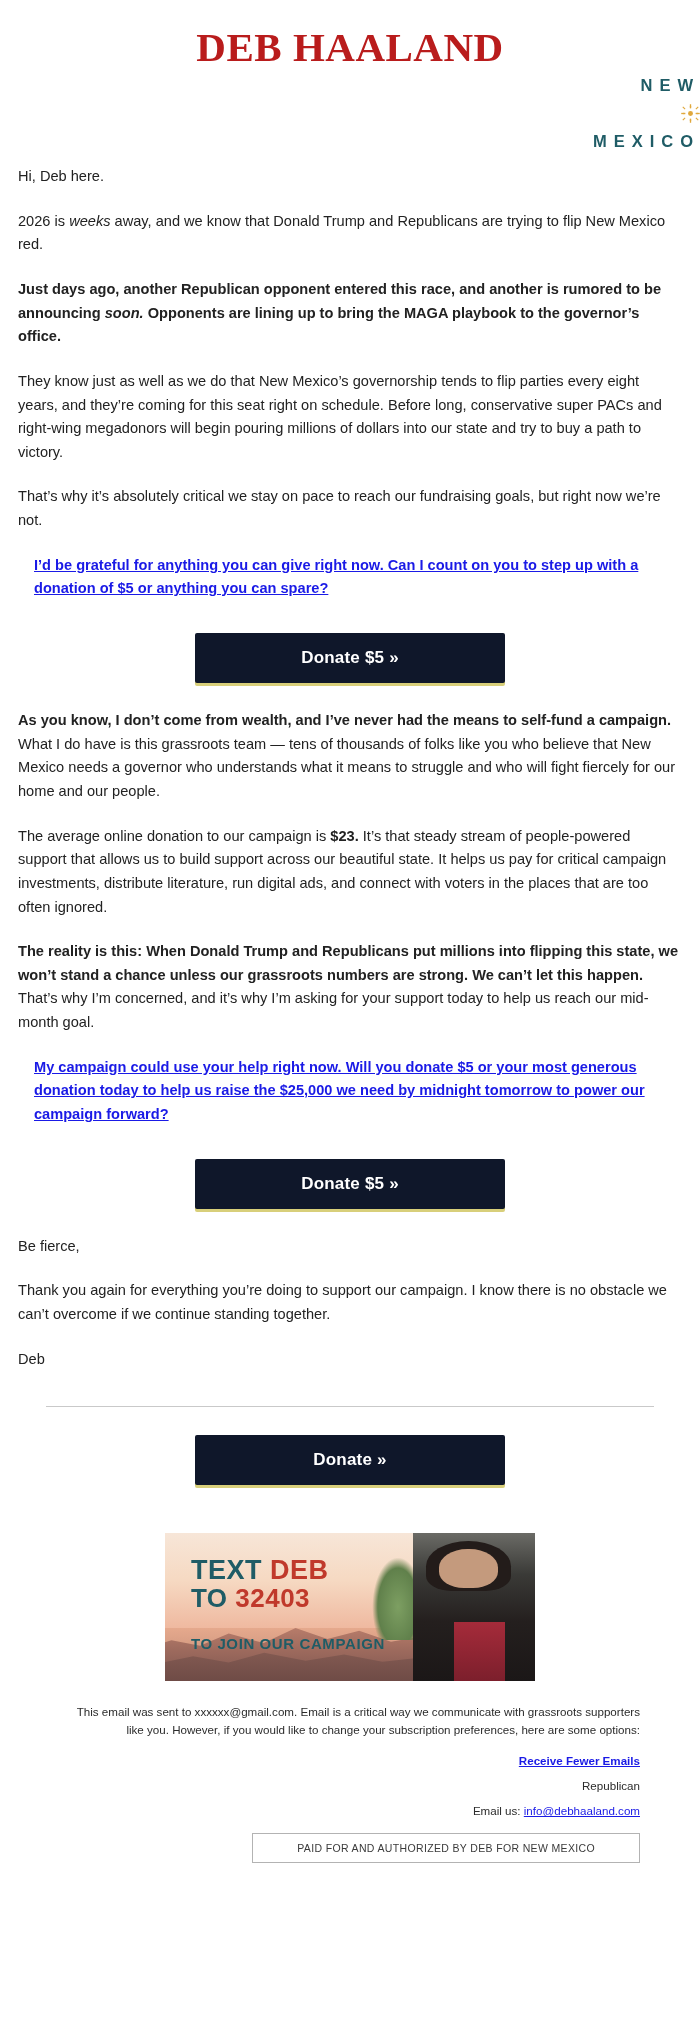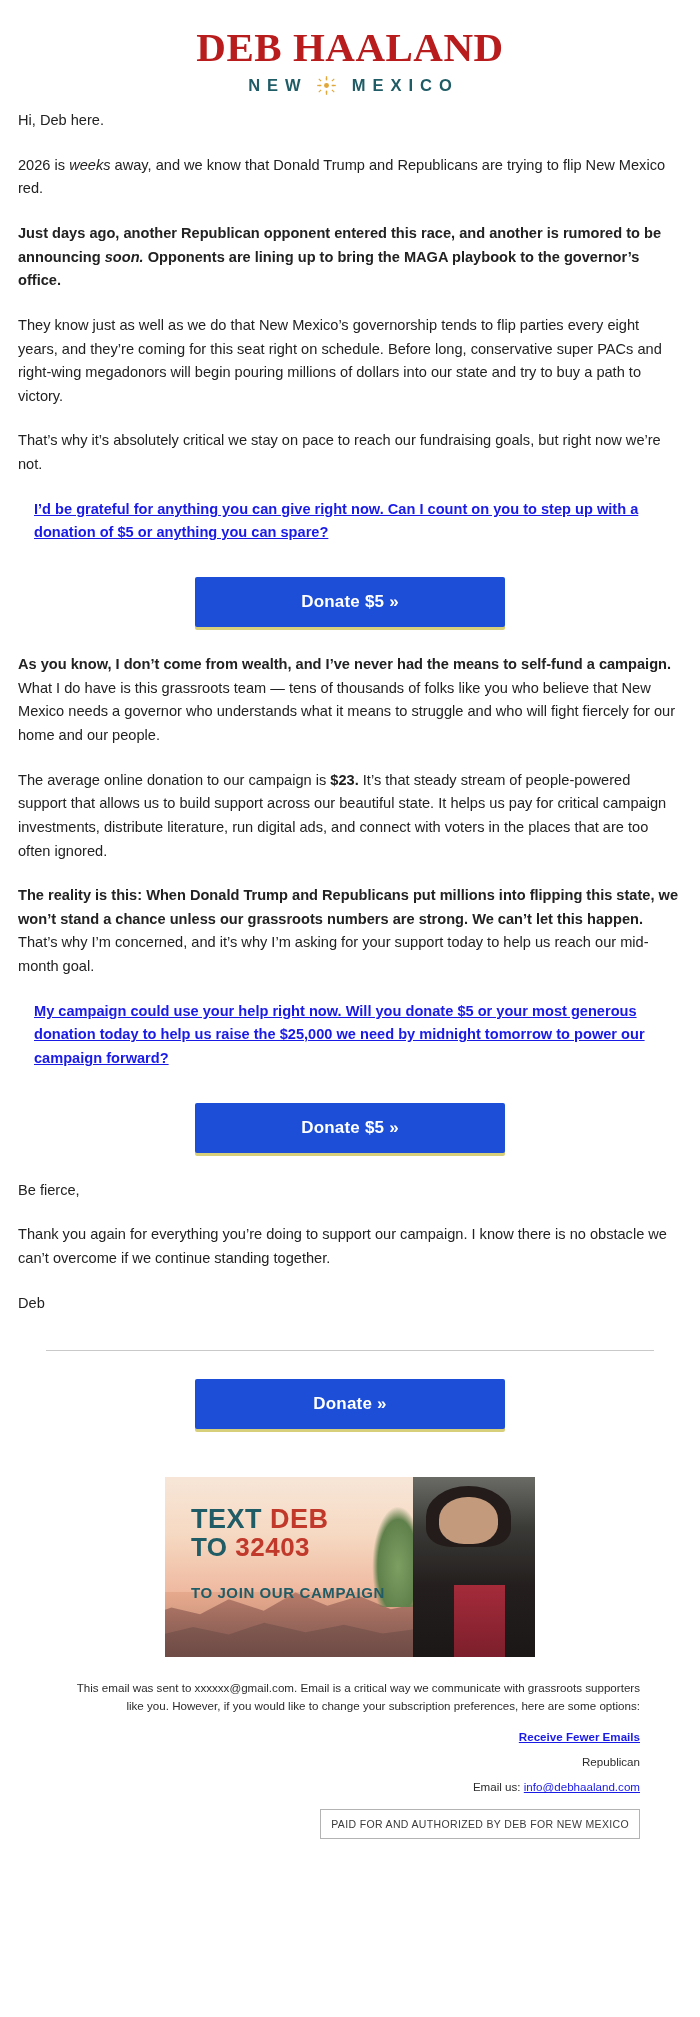--- a/index.html
+++ b/index.html
@@ -27,24 +27,25 @@
     font-family: "Liberation Serif", serif;
     font-weight: bold;
     font-size: 41px;
     letter-spacing: 0.5px;
     color: #b91c1c;
     line-height: 1.05;
     white-space: nowrap;
   }
   .logo-sub {
     display: flex;
-    align-items: flex-start;
+    align-items: flex-end;
     justify-content: center;
     gap: 9px;
     margin-top: 7px;
+    flex-direction: column;
   }
   .logo-sub span.word {
     font-family: "Liberation Sans", sans-serif;
     font-weight: bold;
     font-size: 16.5px;
     letter-spacing: 7px;
     color: #1f5c66;
     text-indent: 7px;
   }
   .zia {
@@ -75,21 +76,21 @@
     line-height: 1.62;
     margin: 0 0 26px 16px;
   }
   
   .btn-row {
     text-align: center;
     padding: 6px 0 26px 0;
   }
   .donate-btn {
     display: inline-block;
-    background: #1d4ed8;
+    background: #0f172a;
     color: #ffffff;
     font-weight: bold;
     font-size: 17px;
     letter-spacing: 0.2px;
     padding: 15px 18px 15px 18px;
     width: 310px;
     text-align: center;
     text-decoration: none;
     border: none;
     border-radius: 2px;
@@ -107,21 +108,21 @@
   }
   
   .banner-wrap {
     text-align: center;
     padding: 22px 0 16px 0;
   }
   .banner {
     position: relative;
     display: inline-block;
     width: 370px;
-    height: 180px;
+    height: 148px;
     overflow: hidden;
     background: linear-gradient(180deg,#f6e3d4 0%, #f3cdb4 42%, #e8ab8f 62%, #b9856f 100%);
   }
   .banner .sky {
     position: absolute; left:0; top:0; right:0; height: 64%;
     background: linear-gradient(180deg,#f7e6d8 0%, #f6d9c2 50%, #efb9a0 100%);
   }
   .banner .mtn1 {
     position:absolute; left:-6%; bottom:0; width: 86%; height: 46%;
     background: linear-gradient(180deg,#c98873 0%, #9d6a5d 55%, #7d5550 100%);
@@ -205,21 +206,21 @@
     color: #2b2b2b;
     margin: 0 0 16px 0;
   }
   .footer .emailus a {
     color: #1a1ae6;
     text-decoration: underline;
   }
   .paid-box {
     display: inline-block;
     border: 1px solid #b3b3b3;
-    padding: 8px 10px;
+    padding: 8px 44px;
     font-size: 10.5px;
     letter-spacing: 0.35px;
     color: #3a3a3a;
     margin-bottom: 26px;
   }
 </style>
 </head>
 <body>
 
 <div class="email-wrap">

